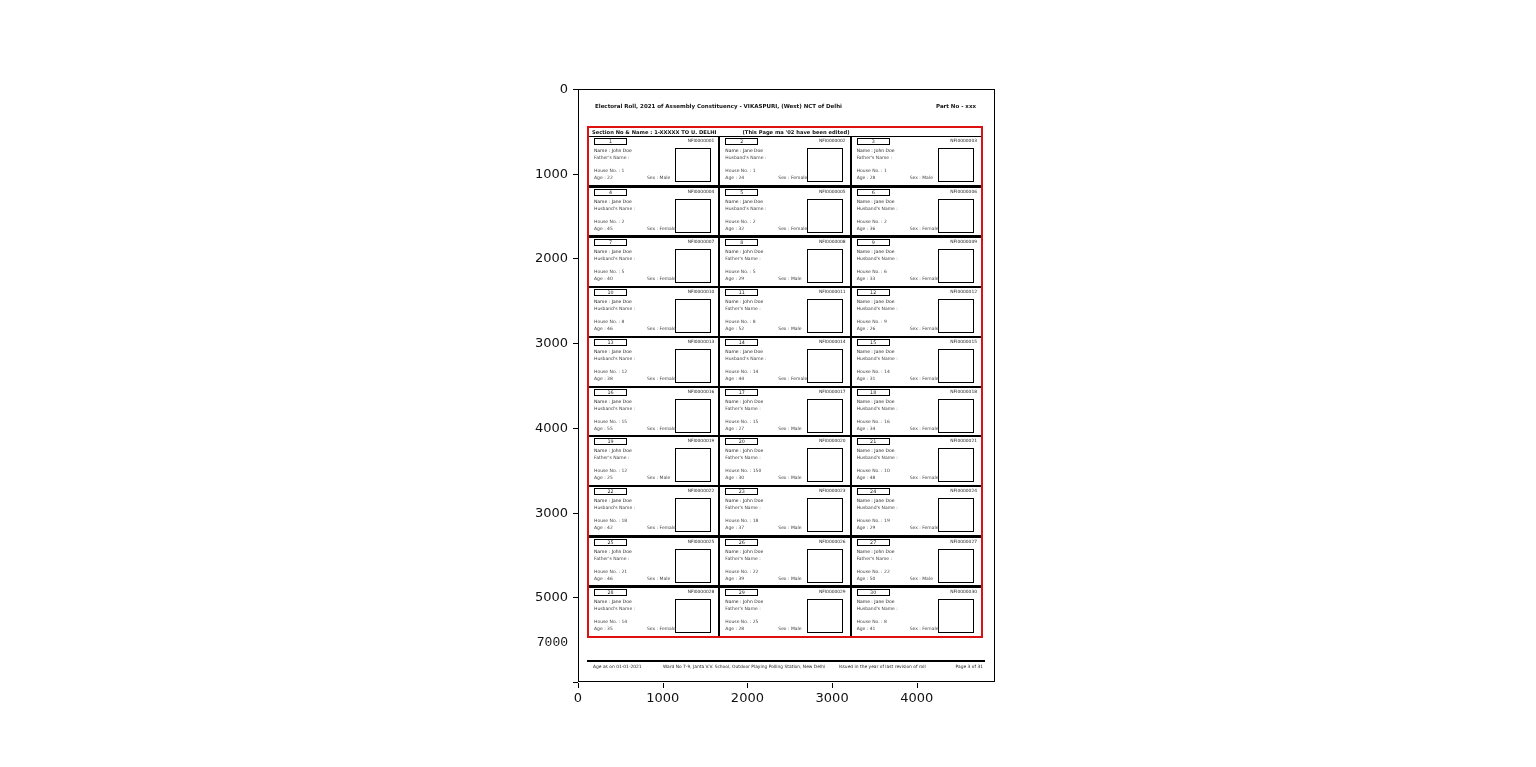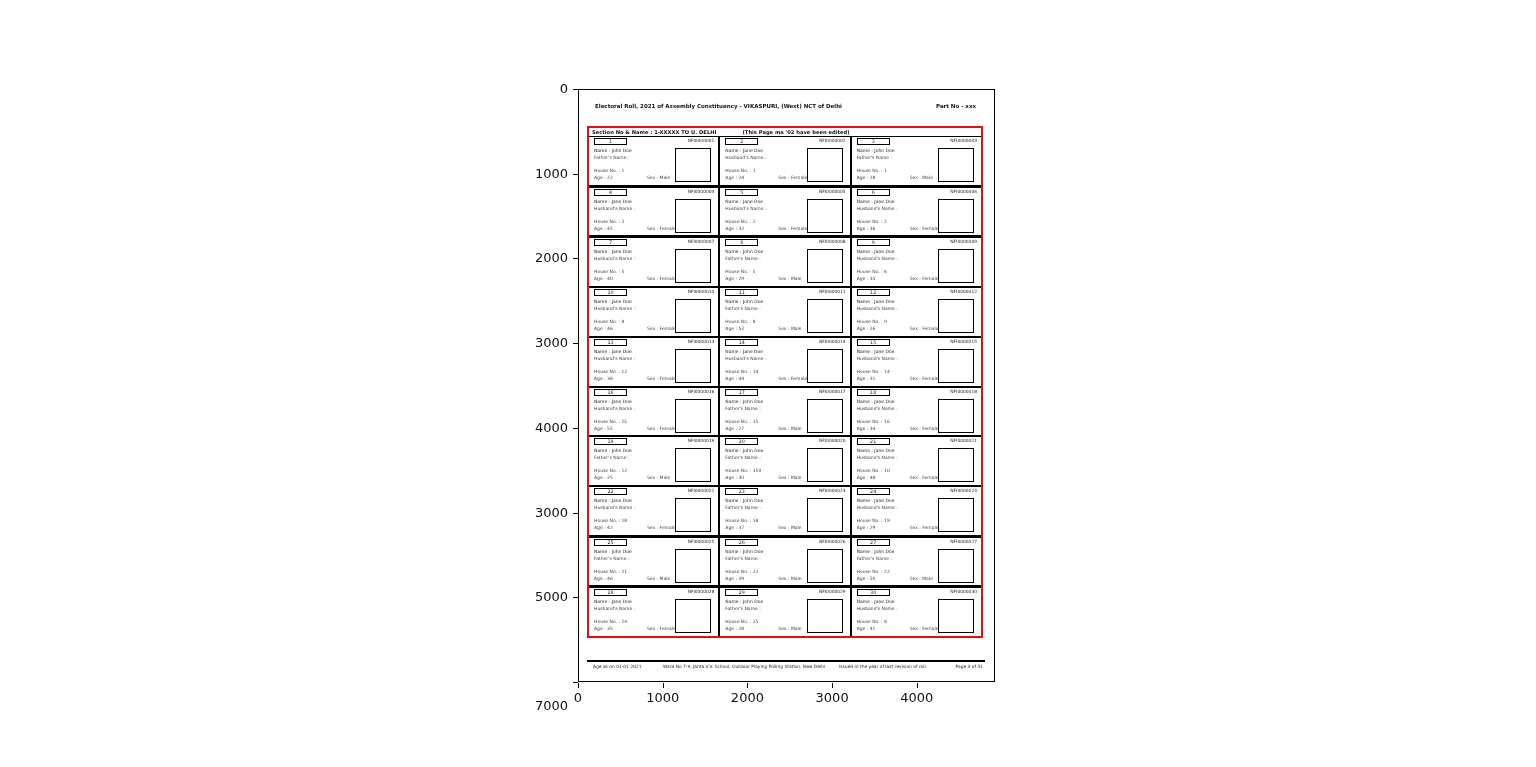--- a/index.html
+++ b/index.html
@@ -58,21 +58,21 @@
       <div class="tick-label ytick-label" style="left: 516px; top: 250.42px;">2000</div>
       <div class="tick-mark" style="left: 573px; top: 258.42px; width: 5px; height: 1px;"></div>
       <div class="tick-label ytick-label" style="left: 516px; top: 335.13px;">3000</div>
       <div class="tick-mark" style="left: 573px; top: 343.13px; width: 5px; height: 1px;"></div>
       <div class="tick-label ytick-label" style="left: 516px; top: 419.84px;">4000</div>
       <div class="tick-mark" style="left: 573px; top: 427.84px; width: 5px; height: 1px;"></div>
       <div class="tick-label ytick-label" style="left: 516px; top: 504.55px;">3000</div>
       <div class="tick-mark" style="left: 573px; top: 512.55px; width: 5px; height: 1px;"></div>
       <div class="tick-label ytick-label" style="left: 516px; top: 589.26px;">5000</div>
       <div class="tick-mark" style="left: 573px; top: 597.26px; width: 5px; height: 1px;"></div>
-      <div class="tick-label ytick-label" style="left: 516px; top: 698px;">7000</div>
+      <div class="tick-label ytick-label" style="left: 516px; top: 635px; font-family: Liberation Mono, monospace;">7000</div>
       <div class="tick-mark" style="left: 573px; top: 681.97px; width: 5px; height: 1px;"></div>
       <div class="tick-label xtick-label" style="left: 548px; top: 690px;">0</div>
       <div class="tick-mark" style="left: 578px; top: 683px; width: 1px; height: 5px;"></div>
       <div class="tick-label xtick-label" style="left: 632.71px; top: 690px;">1000</div>
       <div class="tick-mark" style="left: 662.71px; top: 683px; width: 1px; height: 5px;"></div>
       <div class="tick-label xtick-label" style="left: 717.42px; top: 690px;">2000</div>
       <div class="tick-mark" style="left: 747.42px; top: 683px; width: 1px; height: 5px;"></div>
       <div class="tick-label xtick-label" style="left: 802.13px; top: 690px;">3000</div>
       <div class="tick-mark" style="left: 832.13px; top: 683px; width: 1px; height: 5px;"></div>
       <div class="tick-label xtick-label" style="left: 886.84px; top: 690px;">4000</div>

